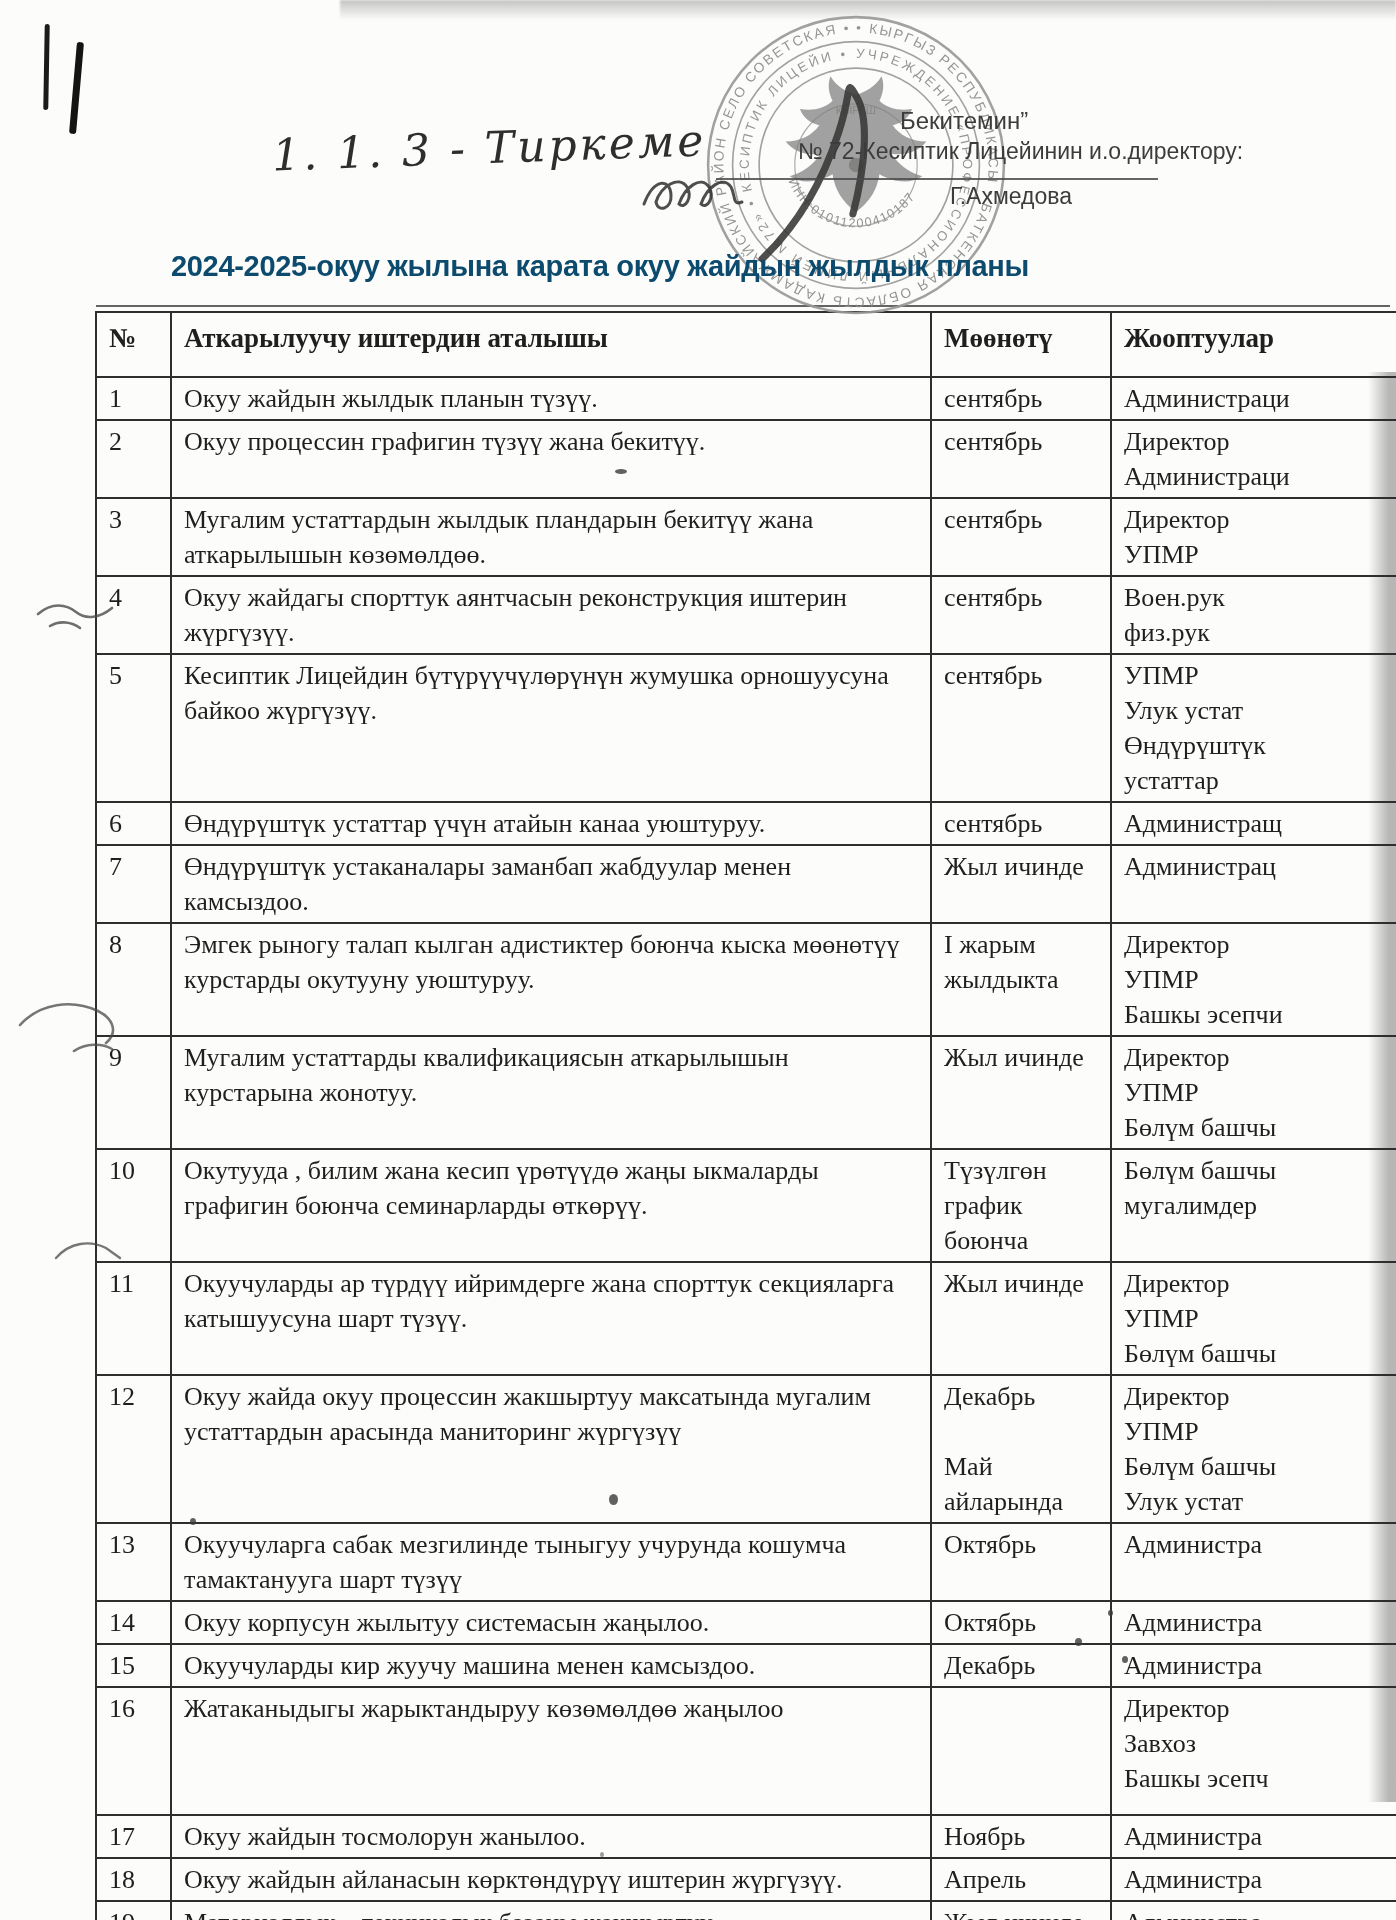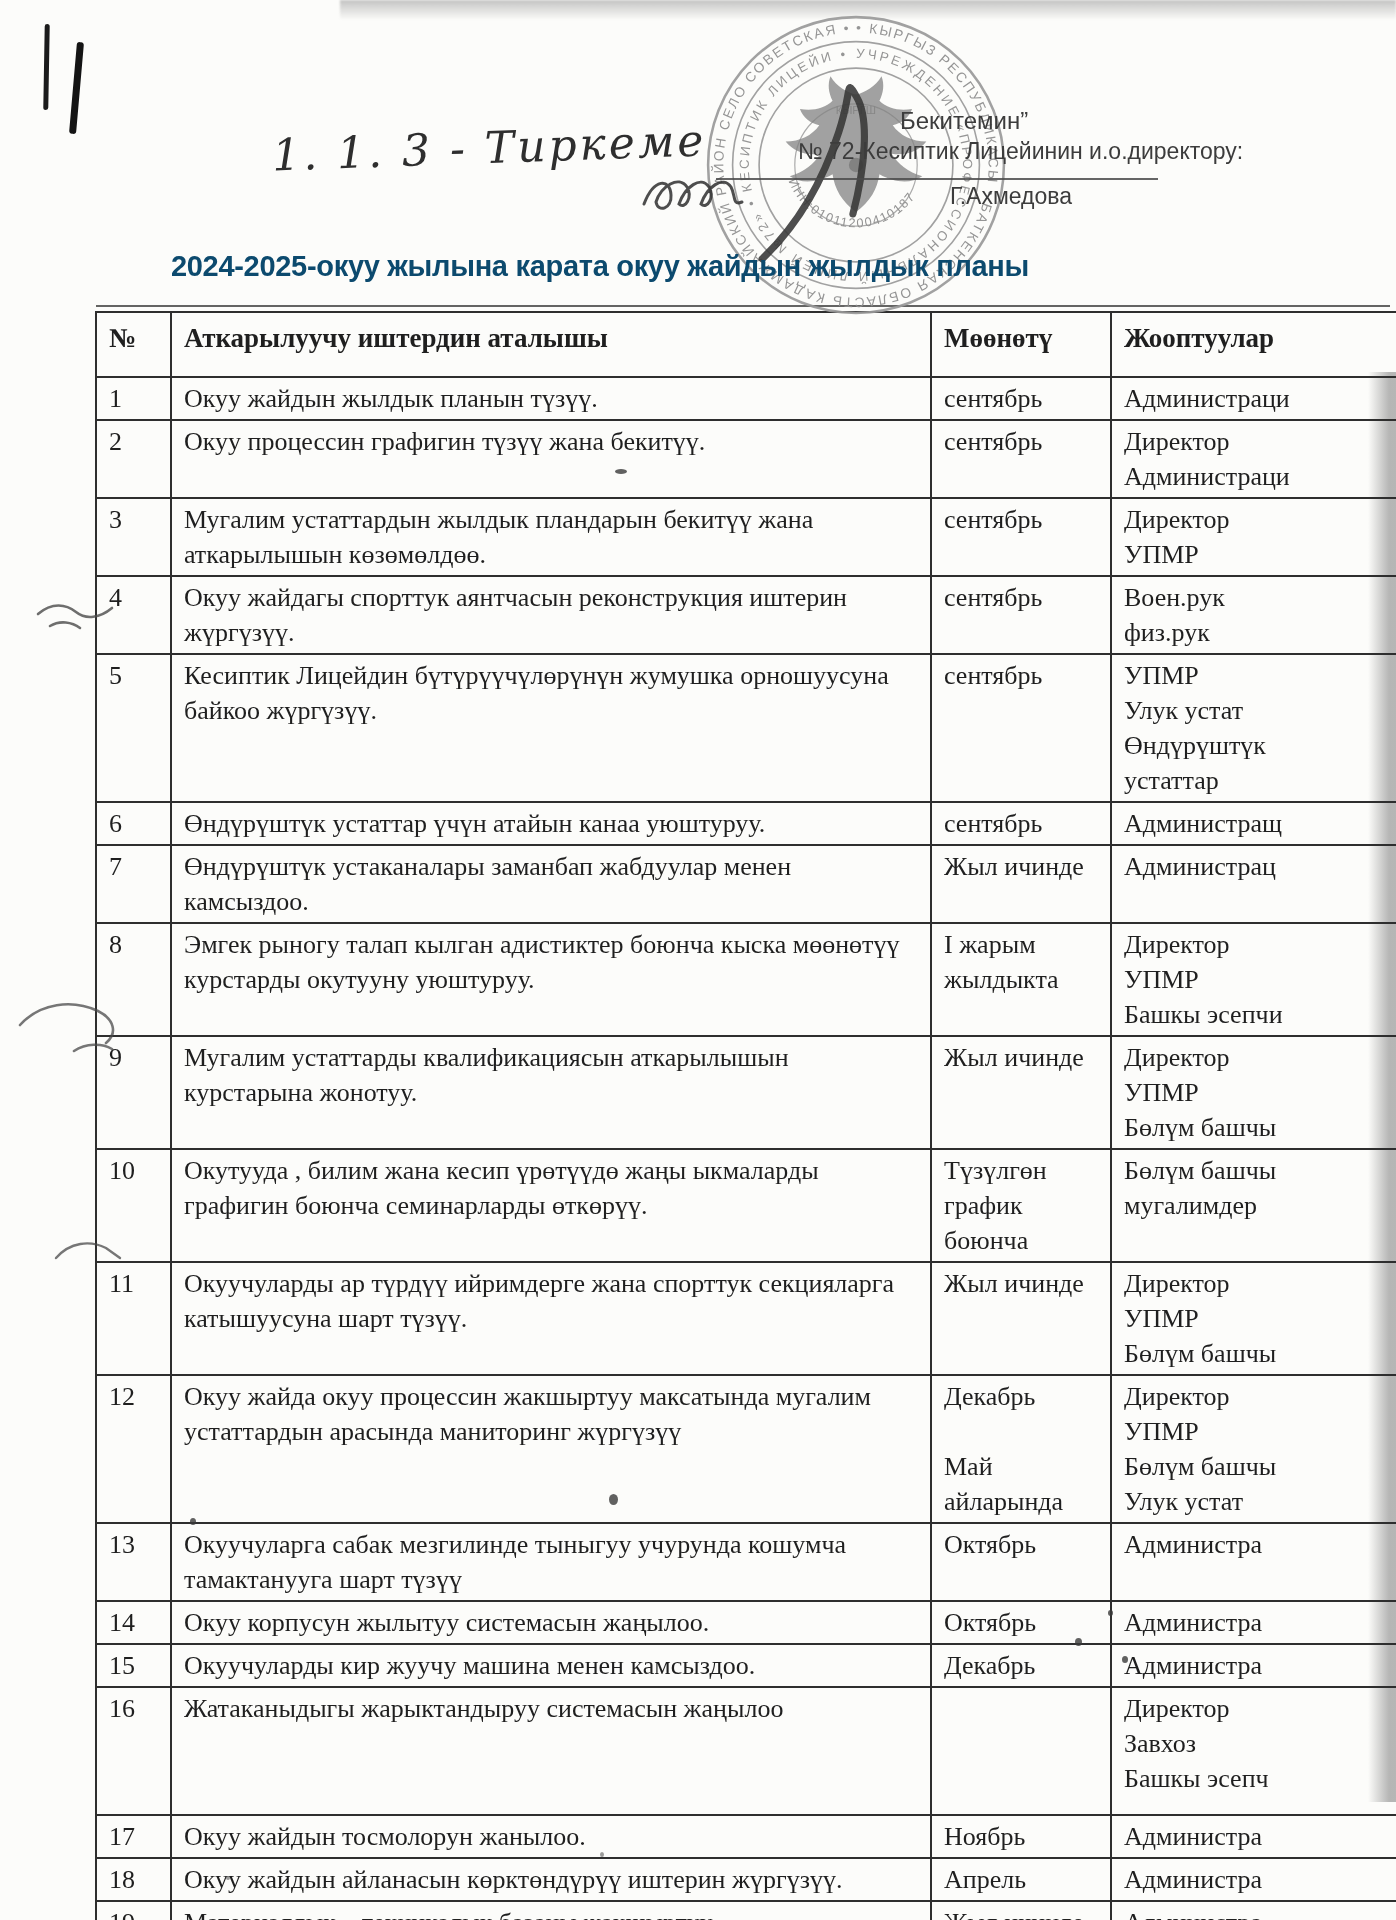--- a/index.html
+++ b/index.html
@@ -278,21 +278,21 @@
       <td>Администра</td>
     </tr>
         <tr>
       <td>15</td>
       <td>Окуучуларды кир жуучу машина менен камсыздоо.</td>
       <td>Декабрь</td>
       <td>Администра</td>
     </tr>
         <tr>
       <td>16</td>
-      <td>Жатаканыдыгы жарыктандыруу системасын жаңылоо</td>
+      <td>Жатаканыдыгы жарыктандыруу көзөмөлдөө жаңылоо</td>
       <td></td>
       <td>Директор
 Завхоз
 Башкы эсепч</td>
     </tr>
         <tr>
       <td>17</td>
       <td>Окуу жайдын тосмолорун жанылоо.</td>
       <td>Ноябрь</td>
       <td>Администра</td>

